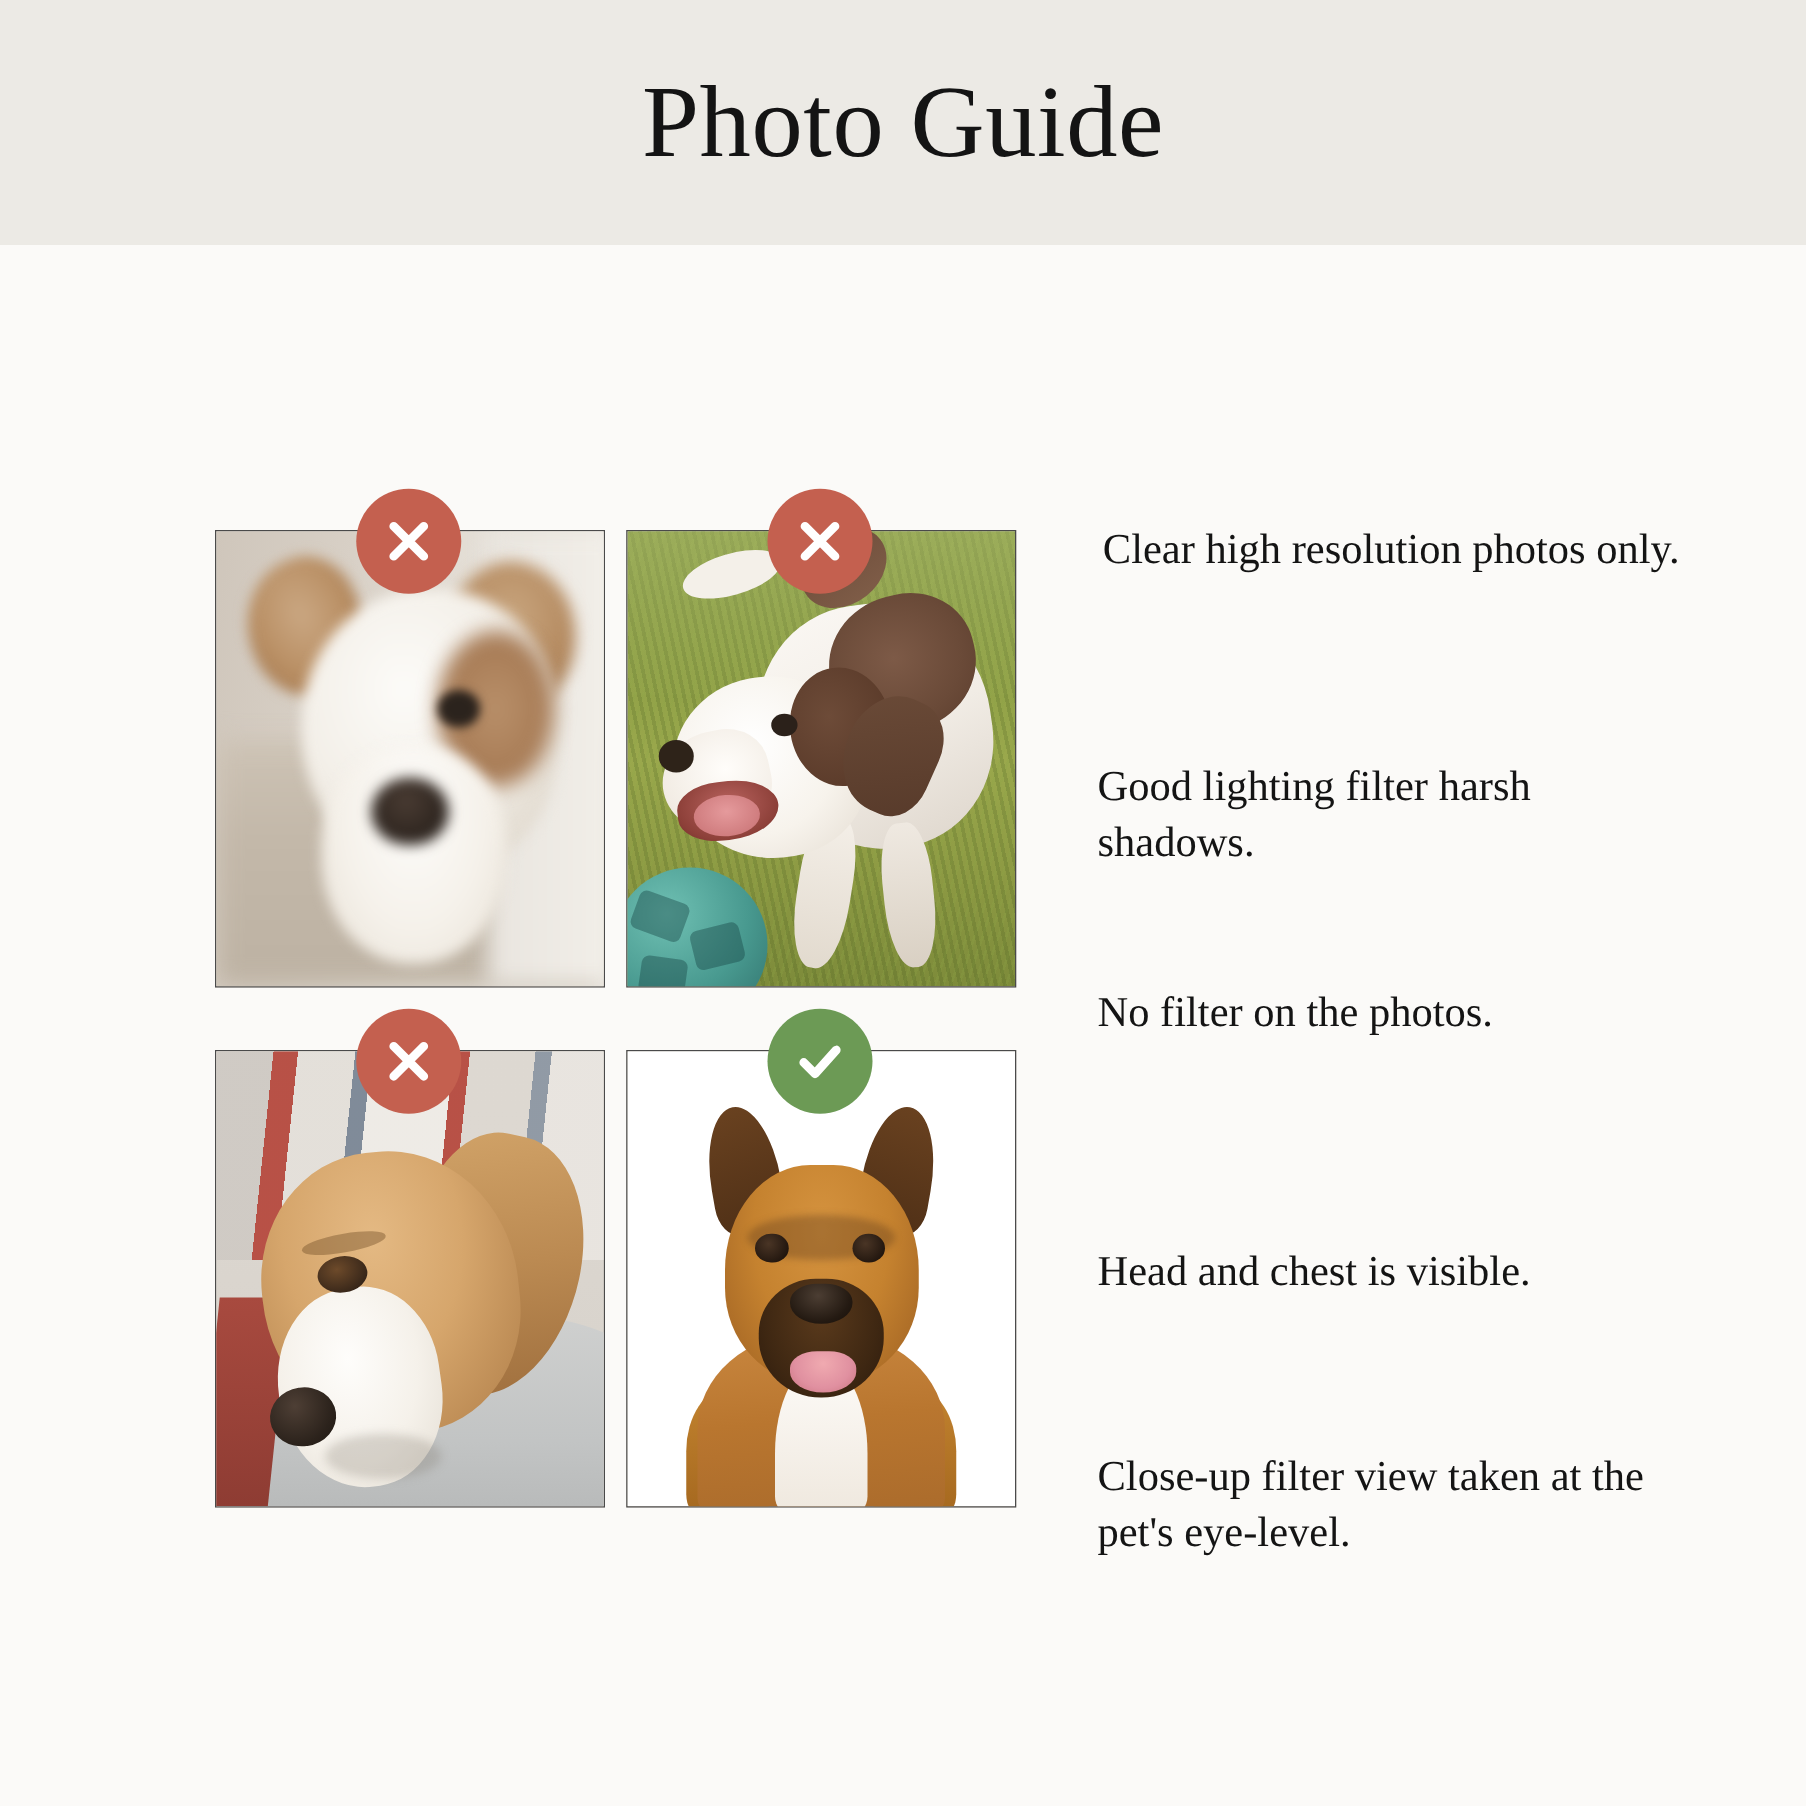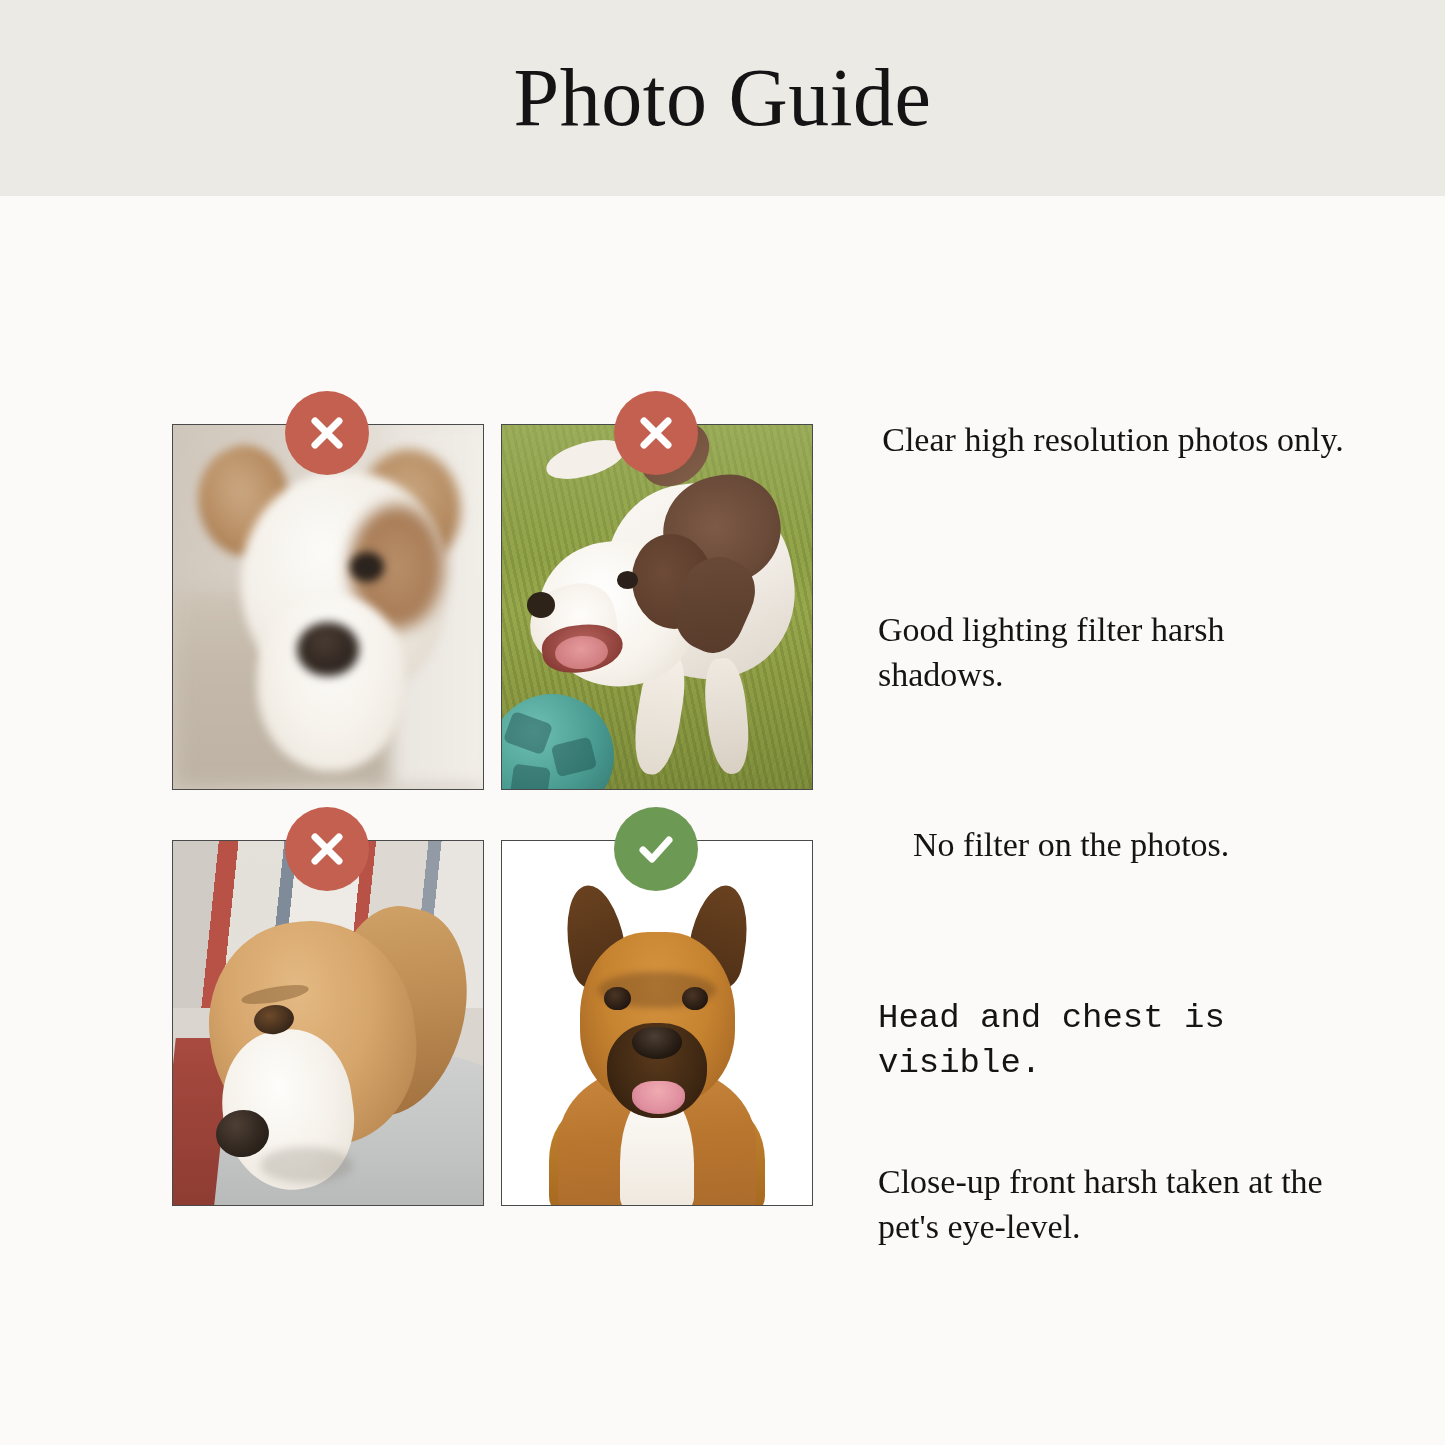--- a/index.html
+++ b/index.html
@@ -99,22 +99,22 @@
   .tip {
     font-family: "Liberation Serif", serif;
     font-size: 34px;
     line-height: 1.32;
     color: #141414;
     position: absolute;
     width: 470px;
   }
   .tip-0 { top: 0px; text-align: center; }
   .tip-1 { top: 190px; }
-  .tip-2 { top: 405px; margin-left: 35px; }
-  .tip-3 { top: 578px; font-family: Liberation Mono, monospace; }
+  .tip-2 { top: 371px; }
+  .tip-3 { top: 578px; }
   .tip-4 { top: 742px; }
 
   
   .p1-bg {
     position: absolute; inset: 0;
     background:
       linear-gradient(100deg, #cfc6bb 0%, #d8d0c6 30%, #e6e1d9 60%, #efece6 100%);
     filter: blur(0px);
   }
   .p1-floor {
@@ -549,16 +549,16 @@
       </div>
 
     </div>
   </div>
 
   <div class="tips">
     <div class="tip tip-0">Clear high resolution photos only.</div>
     <div class="tip tip-1">Good lighting filter harsh shadows.</div>
     <div class="tip tip-2">No filter on the photos.</div>
     <div class="tip tip-3">Head and chest is visible.</div>
-    <div class="tip tip-4">Close-up front harsh taken at the pet's eye-level.</div>
+    <div class="tip tip-4">Close-up filter view taken at the pet's eye-level.</div>
   </div>
 
 </div>
 
 </body></html>

